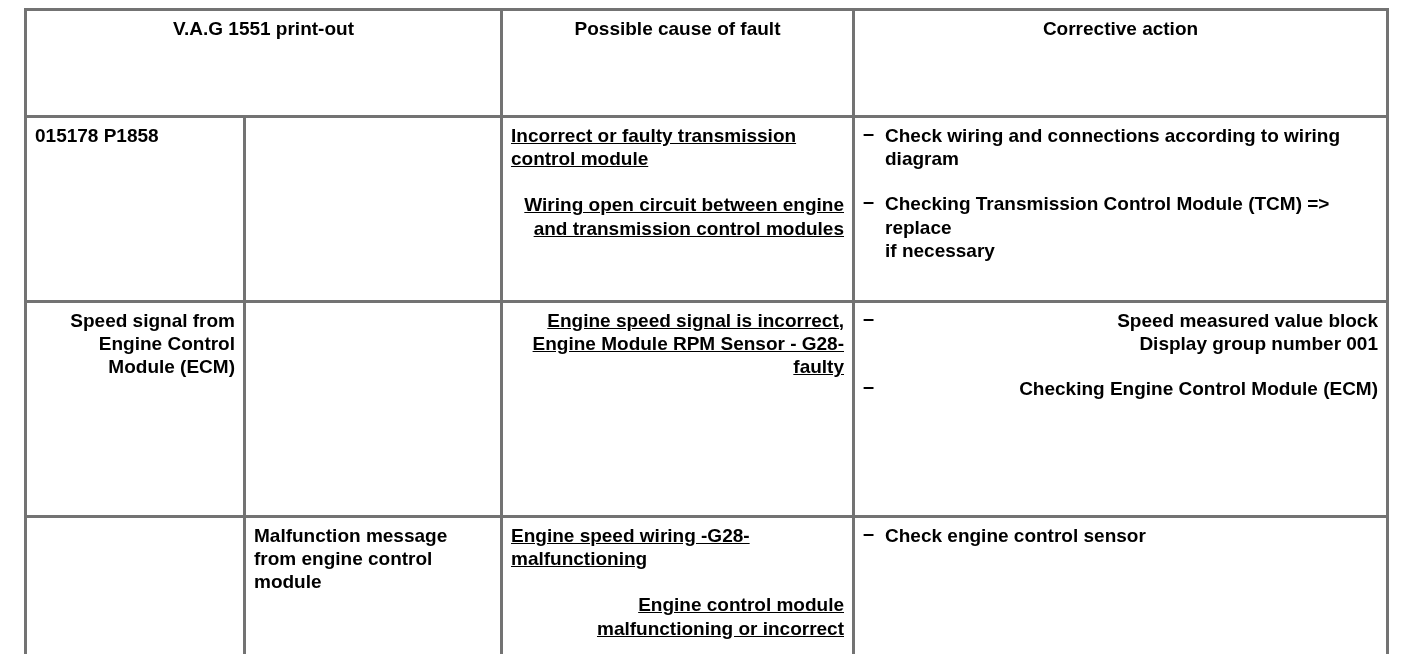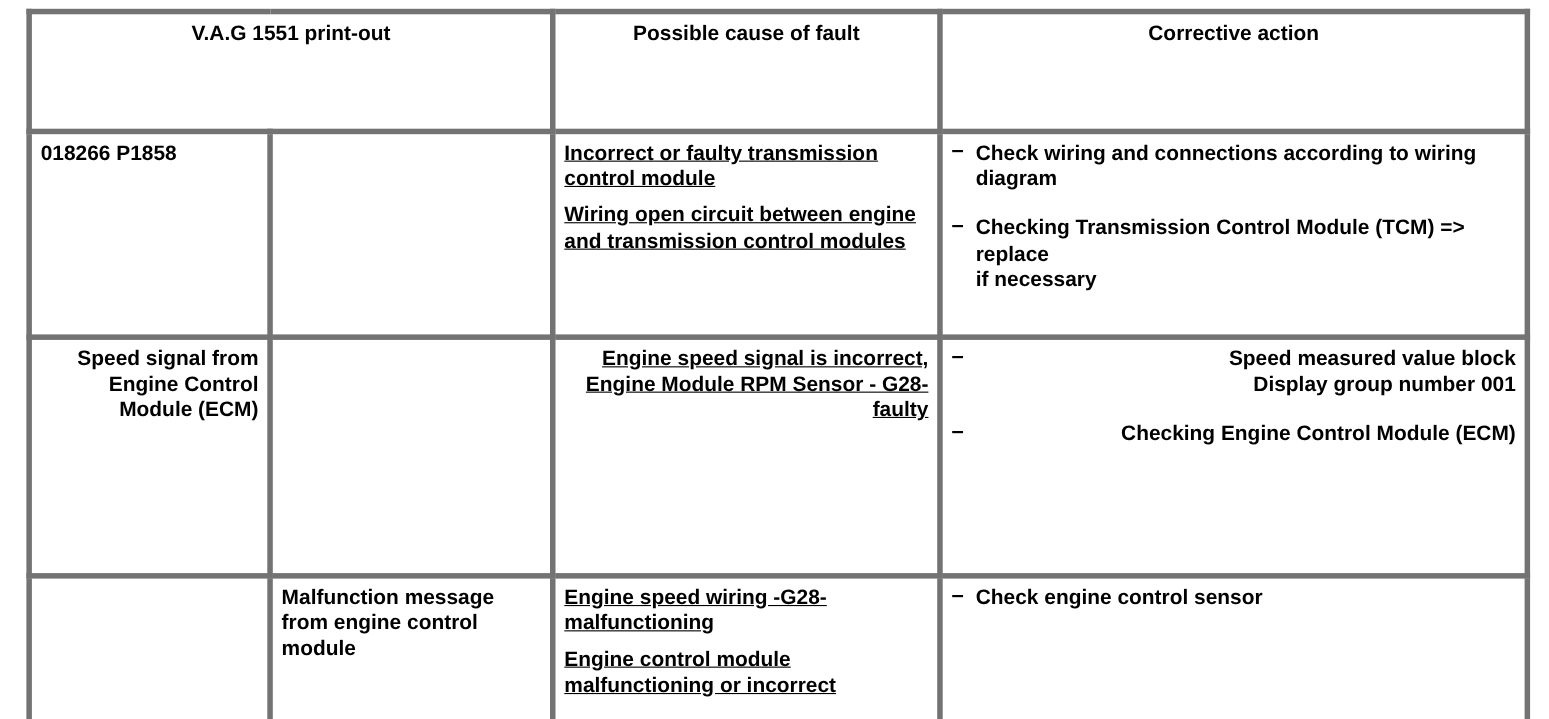--- a/index.html
+++ b/index.html
@@ -15,21 +15,21 @@
     box-sizing:border-box;
     padding:8px 22px 8px 24px;
   }
   table.vag{
     border-collapse:collapse;
     table-layout:fixed;
     width:1362px;
     border:3px solid #000;
   }
   table.vag td, table.vag th{
-    border:5px solid #737373;
+    border:3px solid #737373;
     vertical-align:top;
     padding:6px 8px 6px 8px;
     font-size:19px;
     line-height:1.22;
     font-weight:bold;
   }
   
   col.c1{width:219px;}
   col.c2{width:257px;}
   col.c3{width:352px;}
@@ -43,21 +43,21 @@
     vertical-align:top;
     padding-top:16px;
   }
   th.head-span{}
 
   tr.r1 td{height:170px;}
   tr.r2 td{height:200px;text-align:right;}
   tr.r3 td{height:140px;}
 
   .para{margin:0 0 0 0;text-decoration:underline;}
-  .para + .para{margin-top:10px;}
+  .para + .para{margin-top:23px;text-align:right;}
 
   ul.acts{
     list-style:none;
     margin:0;
     padding:0;
   }
   ul.acts li{
     position:relative;
     padding-left:22px;
     margin-bottom:22px;
@@ -90,21 +90,21 @@
     <thead>
       <tr>
         <th class="head-span" colspan="2">V.A.G 1551 print-out</th>
         <th>Possible cause of fault</th>
         <th>Corrective action</th>
       </tr>
     </thead>
     <tbody>
 
       <tr class="r1">
-        <td>018266 P1858</td>
+        <td>015178 P1858</td>
         <td></td>
         <td>
           <p class="para">Incorrect or faulty transmission control module</p>
           <p class="para">Wiring open circuit between engine and transmission control modules</p>
         </td>
         <td class="act-cell first-row-act">
           <ul class="acts">
             <li>
               <span class="dash">–</span>
               <span class="nowrapish">Check wiring and connections according to wiring diagram</span>

